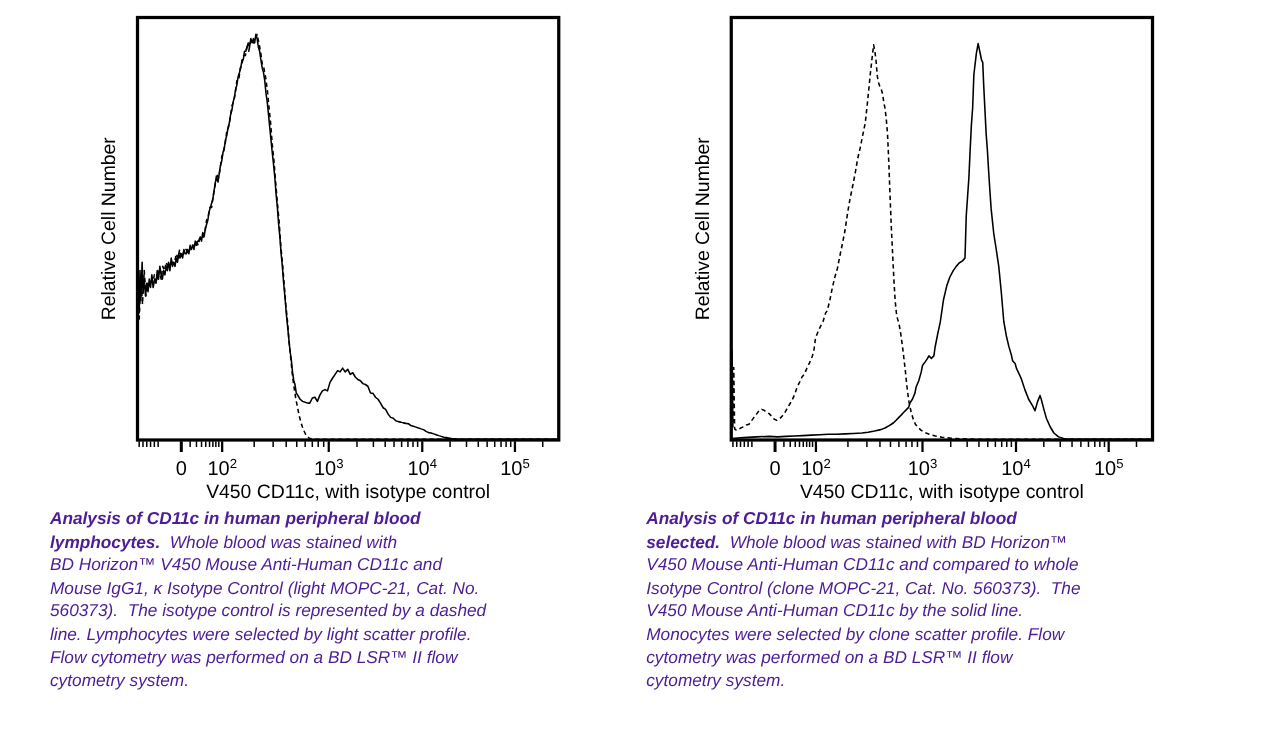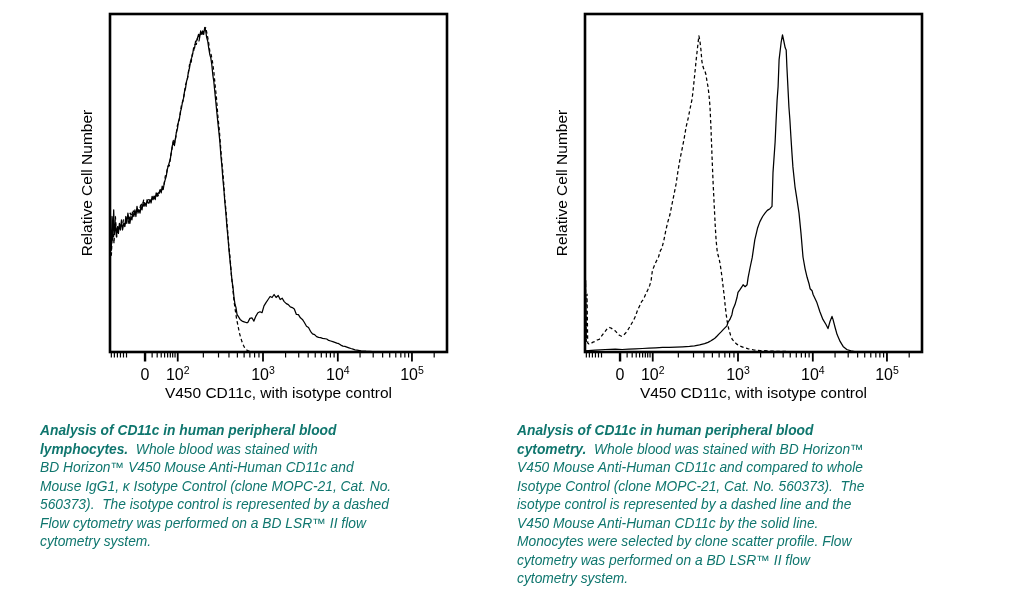--- a/index.html
+++ b/index.html
@@ -1,20 +1,20 @@
 <!DOCTYPE html>
 <html><head>
 <meta charset="utf-8">
 <style>
   html,body{margin:0;padding:0}
   body{width:1028px;height:594px;background:#ffffff;position:relative;overflow:hidden;
        font-family:"Liberation Sans",sans-serif}
   .figure{position:absolute;top:0;width:430px;height:403px}
   .figure svg text{font-family:"Liberation Sans",sans-serif}
-  .caption{position:absolute;top:422px;width:430px;color:#0f766e}
+  .caption{position:absolute;top:406px;width:430px;color:#4c1d95}
   .cap-line{font-style:italic;font-size:13.8px;line-height:18.5px;white-space:nowrap}
   .cap-bold{font-weight:700}
 </style>
 </head>
 <body>
 
 <div class="figure" style="left:40px">
   <svg width="430" height="403" viewBox="0 0 430 403">
       <rect x="70" y="14" width="337" height="338" fill="none" stroke="#000000" stroke-width="2.6"></rect>
       <g>
@@ -133,29 +133,29 @@
       <text x="52" y="183" text-anchor="middle" font-size="15.5" fill="#000000" transform="rotate(-90 52 183)">Relative Cell Number</text>
       <polyline points="70.0,344.8 70.7,280.6 71.3,341.4 72.0,294.1 72.7,343.1 74.0,344.1 76.1,343.4 78.1,342.1 80.1,341.4 82.1,340.0 84.2,339.4 86.2,336.6 88.2,333.9 90.2,331.3 92.2,328.6 94.3,327.5 96.3,328.2 98.3,329.9 100.3,330.9 102.4,333.3 104.4,335.3 106.4,336.3 108.4,335.3 110.4,333.3 112.5,330.6 114.5,327.2 116.5,323.8 118.5,320.4 120.5,316.1 122.6,310.0 124.6,305.9 126.6,301.6 128.6,299.2 130.7,294.1 132.7,290.1 134.7,285.4 136.1,280.6 137.4,270.5 139.4,265.4 141.4,261.1 143.5,257.0 145.5,250.3 146.8,248.6 148.9,240.1 150.9,230.0 152.9,221.6 154.9,214.8 156.9,204.7 159.0,194.6 161.0,184.4 163.0,170.9 165.0,159.1 167.1,149.0 169.1,138.9 171.1,127.1 173.1,118.6 175.1,108.5 177.2,98.4 179.2,79.8 181.2,59.6 182.9,44.4 183.9,35.9 184.9,41.0 185.9,49.4 186.9,61.3 187.9,66.3 189.0,69.7 190.0,71.4 191.0,74.8 192.0,81.5 193.0,86.6 194.0,95.0 195.0,106.8 196.0,128.8 197.0,155.8 198.1,182.8 199.1,203.0 200.1,223.3 201.1,240.1 202.1,250.3 203.1,255.3 204.1,258.7 205.1,263.8 206.1,270.5 207.2,278.9 208.2,287.4 209.2,295.8 210.2,305.9 211.2,314.4 212.2,321.5 213.9,329.6 215.6,335.3 217.3,339.4 219.3,341.7 221.7,344.1 225.0,346.1 228.4,347.4 233.4,348.8 238.5,349.8 245.2,350.5 253.7,351.0 262.1,351.3 272.2,351.5 407.0,351.5" fill="none" stroke="#000000" stroke-width="1.25" stroke-linejoin="round" stroke-dasharray="3.5 2.6"></polyline>
       <polyline points="70.0,350.8 80.1,350.1 90.2,349.5 100.3,349.1 107.1,349.5 113.8,349.1 120.5,348.8 127.3,348.5 134.0,348.1 140.8,347.8 147.5,347.4 154.3,347.4 161.0,347.1 167.7,346.8 174.5,346.4 179.5,345.8 184.6,344.8 189.6,343.7 193.0,342.4 196.0,340.7 198.1,339.4 200.1,338.0 202.1,336.0 204.1,333.9 206.1,331.9 208.2,329.6 209.9,327.9 211.9,325.9 212.9,322.5 214.9,319.4 216.9,314.7 217.9,309.6 220.0,304.6 222.0,297.5 223.0,292.4 225.0,289.7 227.0,286.7 228.1,284.7 230.1,286.7 232.1,284.7 233.1,277.6 235.1,267.5 237.2,257.7 239.8,239.8 242.5,228.3 244.9,221.6 247.6,216.5 250.0,213.1 252.3,210.4 255.0,208.7 257.0,206.4 258.0,172.6 260.1,142.3 261.1,120.3 262.1,100.1 263.1,86.6 264.1,59.6 266.1,42.7 267.5,34.9 268.8,41.0 270.2,47.8 271.2,50.1 271.9,67.0 272.9,86.9 273.9,106.8 274.9,120.0 275.9,136.8 276.9,152.4 277.9,166.9 280.0,186.8 282.0,199.6 284.0,213.1 286.0,233.4 288.0,257.0 290.1,268.8 292.1,277.3 294.1,284.0 295.1,288.7 297.1,290.8 298.1,294.5 301.9,302.6 304.9,311.7 307.9,319.4 311.0,324.5 313.0,328.6 315.0,321.5 317.0,316.4 318.0,319.4 320.1,327.5 322.1,334.6 325.1,341.4 328.1,346.4 331.8,349.5 335.9,350.8 339.6,351.5 407.0,351.5" fill="none" stroke="#000000" stroke-width="1.25" stroke-linejoin="round"></polyline>
     </svg>
 </div>
 
 <div class="caption" style="left:40px">
     <div class="cap-line"><span class="cap-bold">Analysis of CD11c in human peripheral blood</span></div>
     <div class="cap-line"><span class="cap-bold">lymphocytes.</span><span>&nbsp; Whole blood was stained with</span></div>
     <div class="cap-line"><span>BD Horizon™ V450 Mouse Anti-Human CD11c and</span></div>
-    <div class="cap-line"><span>Mouse IgG1, κ Isotype Control (clone MOPC-21, Cat. No.</span></div>
+    <div class="cap-line"><span>Mouse IgG1, κ Isotype Control (light MOPC-21, Cat. No.</span></div>
     <div class="cap-line"><span>560373).&nbsp; The isotype control is represented by a dashed</span></div>
+    <div class="cap-line"><span>line. Lymphocytes were selected by light scatter profile.</span></div>
     <div class="cap-line"><span>Flow cytometry was performed on a BD LSR™ II flow</span></div>
     <div class="cap-line"><span>cytometry system.</span></div>
   </div>
 
 <div class="caption" style="left:517px">
     <div class="cap-line"><span class="cap-bold">Analysis of CD11c in human peripheral blood</span></div>
-    <div class="cap-line"><span class="cap-bold">cytometry.</span><span>&nbsp; Whole blood was stained with BD Horizon™</span></div>
+    <div class="cap-line"><span class="cap-bold">selected.</span><span>&nbsp; Whole blood was stained with BD Horizon™</span></div>
     <div class="cap-line"><span>V450 Mouse Anti-Human CD11c and compared to whole</span></div>
     <div class="cap-line"><span>Isotype Control (clone MOPC-21, Cat. No. 560373).&nbsp; The</span></div>
-    <div class="cap-line"><span>isotype control is represented by a dashed line and the</span></div>
     <div class="cap-line"><span>V450 Mouse Anti-Human CD11c by the solid line.</span></div>
     <div class="cap-line"><span>Monocytes were selected by clone scatter profile. Flow</span></div>
     <div class="cap-line"><span>cytometry was performed on a BD LSR™ II flow</span></div>
     <div class="cap-line"><span>cytometry system.</span></div>
   </div>
 
 </body></html>

